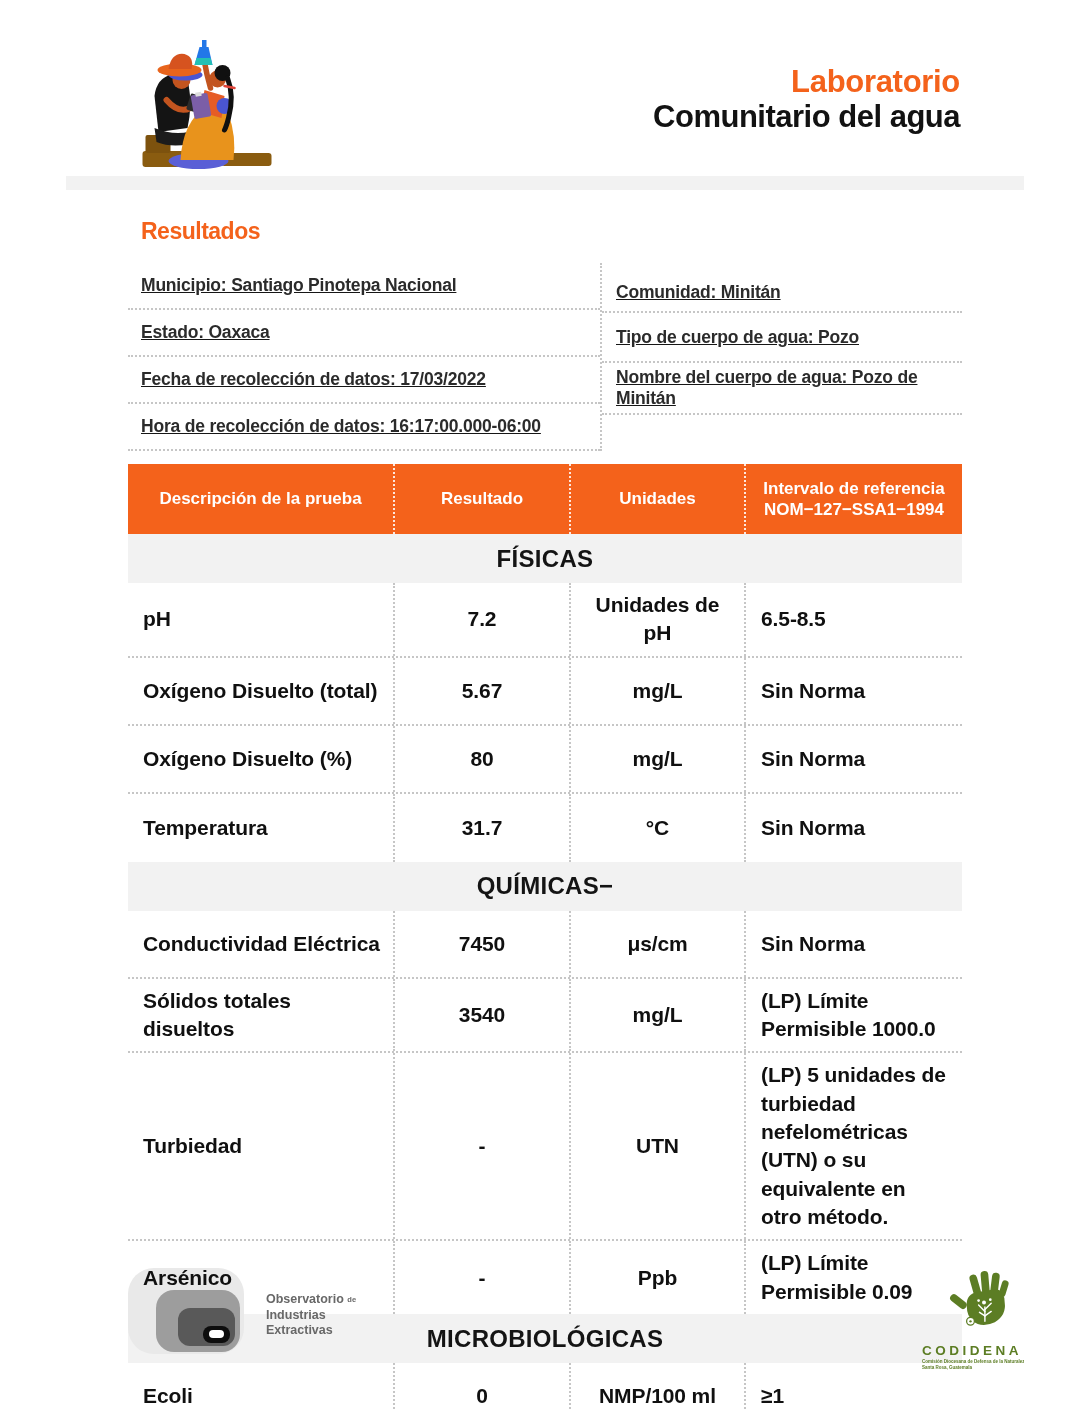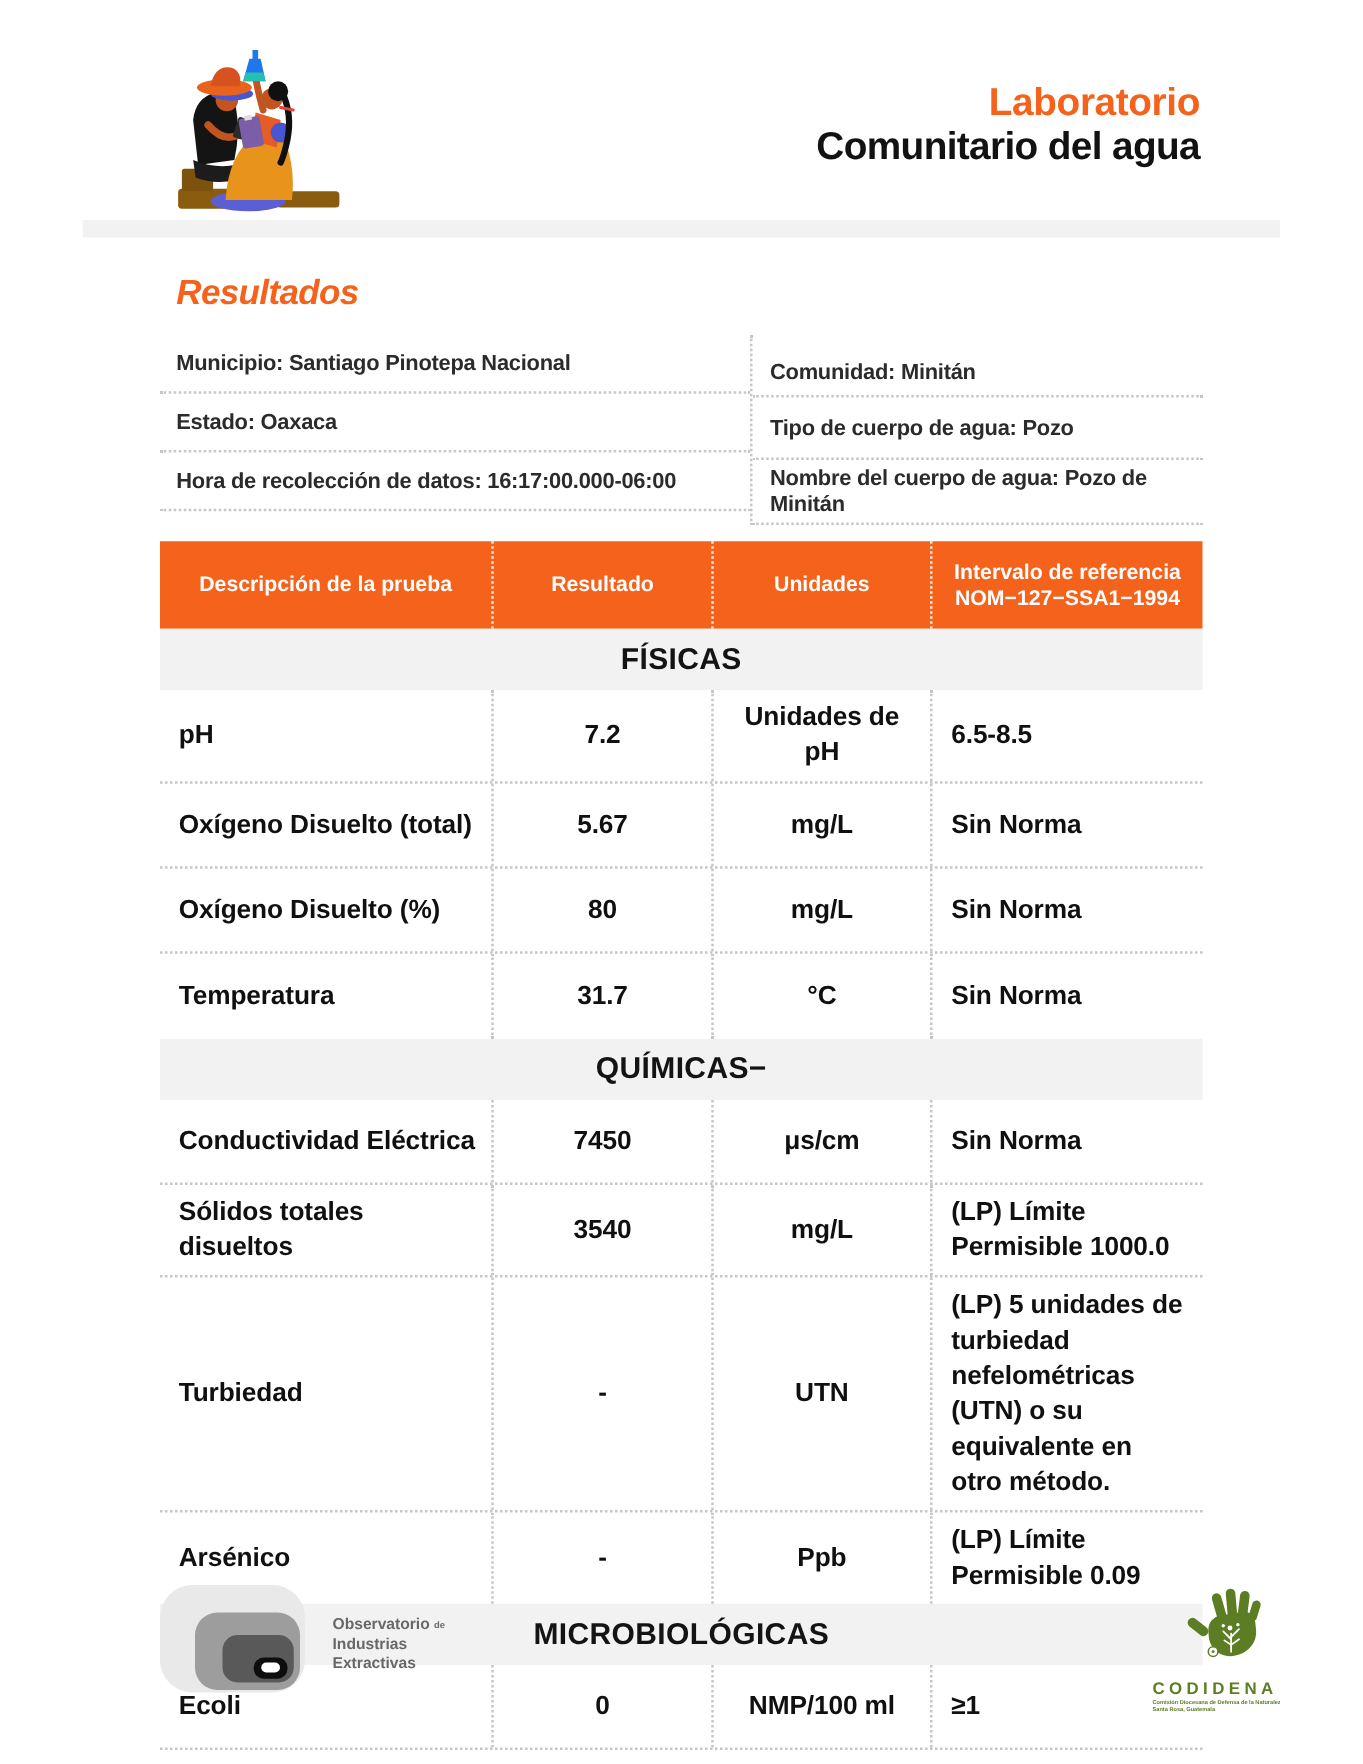--- a/index.html
+++ b/index.html
@@ -26,25 +26,25 @@
   .header{position:relative;height:176px;}
   .logo-illustration{position:absolute;left:60px;top:34px;width:155px;height:140px;}
   .header-titles{position:absolute;right:64px;top:64px;text-align:right;line-height:1.14;}
   .title-1{color:var(--accent);font-size:31px;font-weight:800;letter-spacing:-0.3px;}
   .title-2{color:#121212;font-size:31px;font-weight:800;letter-spacing:-0.5px;}
   .top-bar{height:14px;background:var(--banner);}
   
   .content{padding:0 62px;}
   .page-title{
     color:var(--accent);
-    font-size:28px;font-weight:800;letter-spacing:-0.5px;
-    margin:28px 0 18px;padding-left:13px;font-style:italic;
-  }
-  
-  .info{display:flex;margin-bottom:13px;}
+    font-size:23px;font-weight:800;letter-spacing:-0.5px;
+    margin:28px 0 18px;padding-left:13px;
+  }
+  
+  .info{display:flex;margin-bottom:13px;text-decoration:underline;}
   .info-left{width:472px;}
   .info-right{flex:1;border-left:2px dotted var(--dot);}
   .info-cell{
     min-height:47px;display:flex;align-items:center;
     border-bottom:2px dotted var(--dot);
     font-size:17.5px;font-weight:600;color:var(--info-ink);
     letter-spacing:-0.2px;
   }
   .info-left .info-cell{padding:4px 8px 4px 13px;}
   .info-right .info-cell{min-height:50px;padding:4px 8px 4px 14px;}
@@ -148,20 +148,21 @@
   </div>
   <div class="top-bar"></div>
 
   <div class="content">
     <h1 class="page-title">Resultados</h1>
 
     <div class="info">
       <div class="info-left">
         <div class="info-cell">Municipio: Santiago Pinotepa Nacional</div>
         <div class="info-cell">Estado: Oaxaca</div>
+        <div class="info-cell">Fecha de recolección de datos: 17/03/2022</div>
         <div class="info-cell">Hora de recolección de datos: 16:17:00.000-06:00</div>
       </div>
       <div class="info-right">
         <div class="info-cell first">Comunidad: Minitán</div>
         <div class="info-cell">Tipo de cuerpo de agua: Pozo</div>
         <div class="info-cell">Nombre del cuerpo de agua: Pozo de Minitán</div>
       </div>
     </div>
 
     <div class="results-table">

